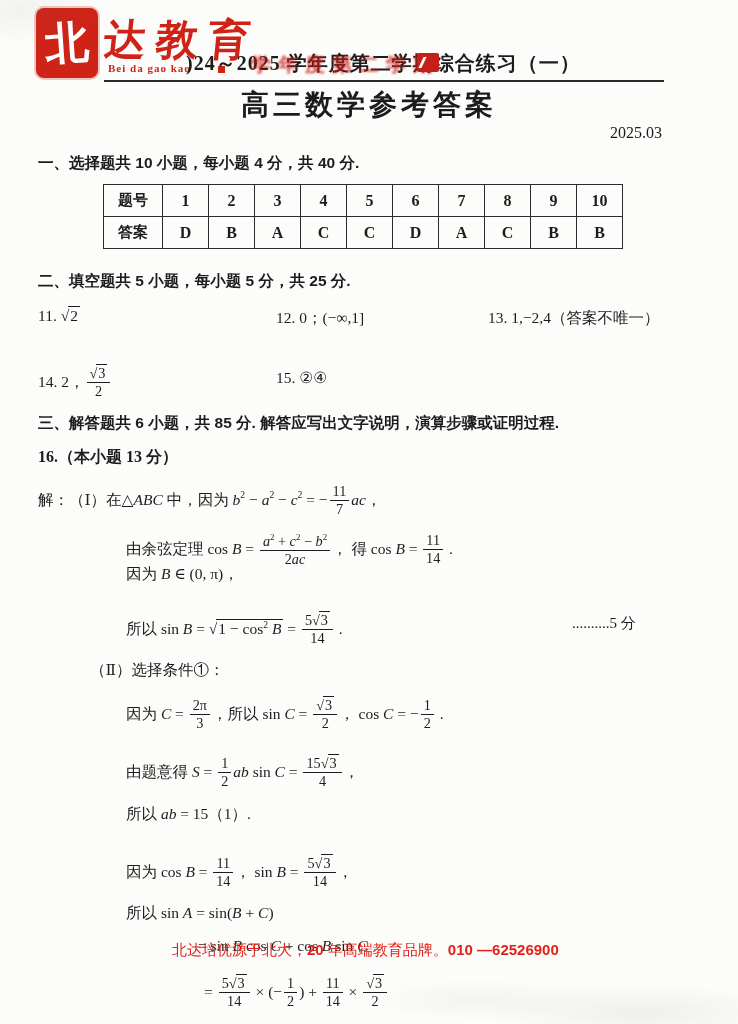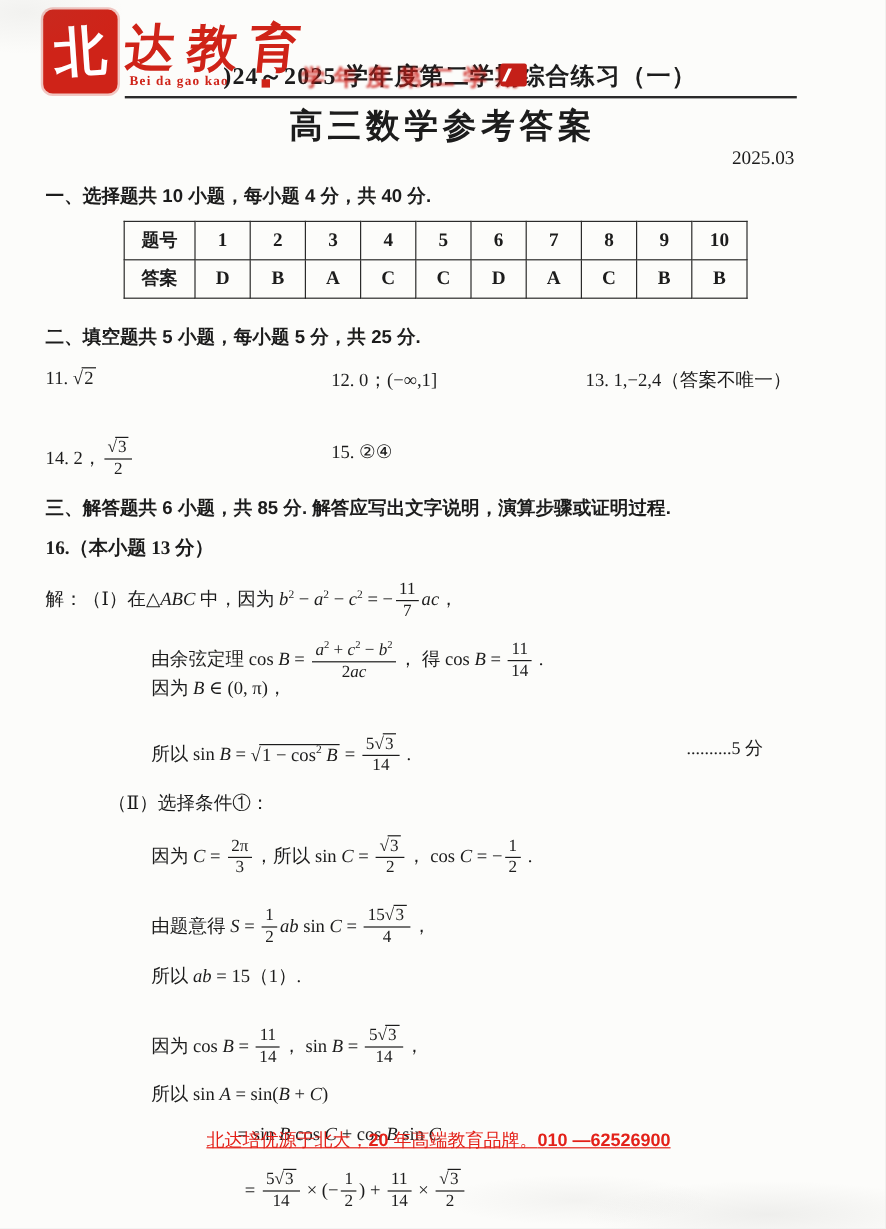--- a/index.html
+++ b/index.html
@@ -69,21 +69,21 @@
   .l5{left:90px;top:660px;}
   .l6{left:126px;top:698px;}
   .l7{left:126px;top:756px;}
   .l8{left:126px;top:804px;}
   .l9{left:126px;top:856px;}
   .l10{left:126px;top:903px;}
   .l11{left:198px;top:936px;}
   .l12{left:204px;top:976px;}
   
   .redline{left:172px;top:941px;color:#e32119;font-size:15px;z-index:5;
-    font-family:"Liberation Sans","DejaVu Sans",sans-serif;filter:blur(.2px);text-decoration:underline;}
+    font-family:"Liberation Sans","DejaVu Sans",sans-serif;filter:blur(.2px);}
   .redline .bold{font-weight:700;}
 </style>
 </head>
 <body>
 
 <div class="page">
 
   <div class="abs logo-seal">
     <span>北</span>
   </div>

